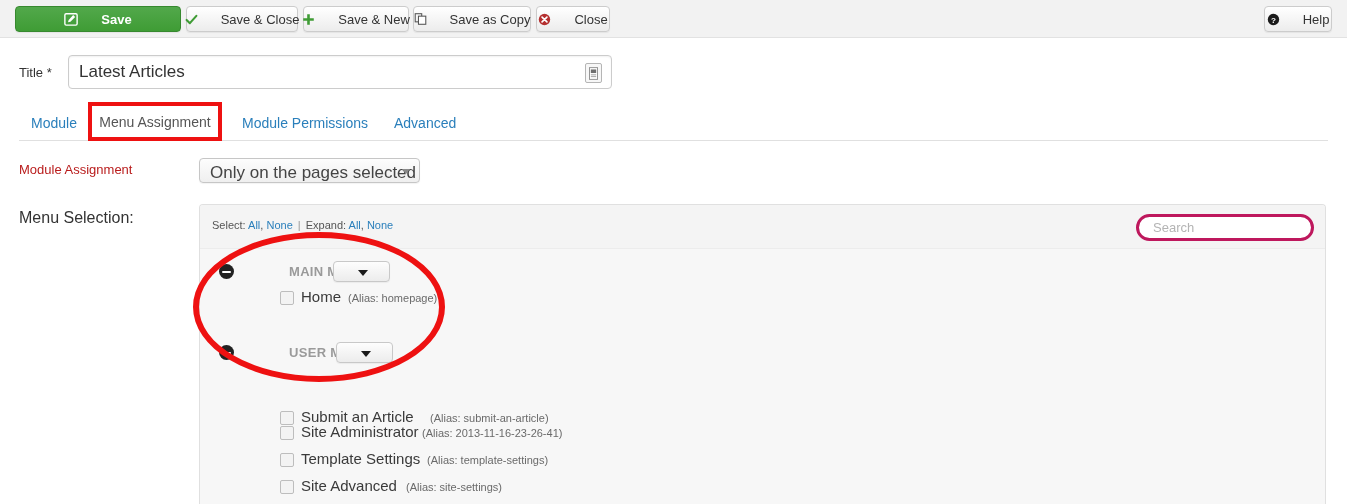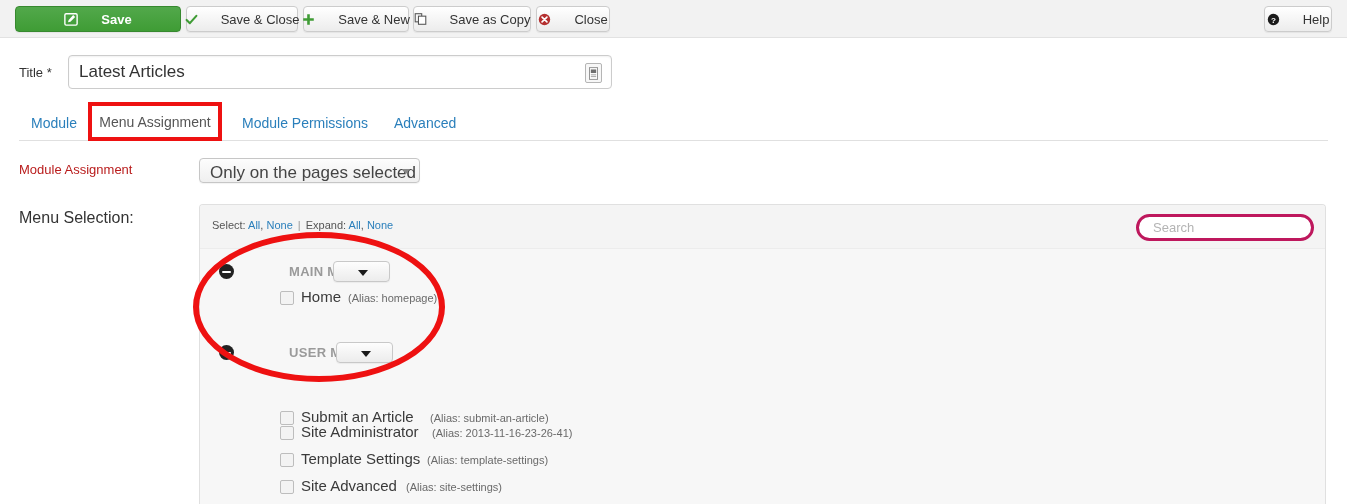--- a/index.html
+++ b/index.html
@@ -423,21 +423,21 @@
         </div>
       </div>
       <div class="tree-item" style="top: 157px; width: 100%; text-align: right;">
         <div class="cb"></div>
         <span class="nm">Submit an Article</span>
         <span class="al" style="left: 221px; margin-left: 9px;">(Alias: submit-an-article)</span>
       </div>
       <div class="tree-item" style="top: 172px; width: 100%;">
         <div class="cb"></div>
         <span class="nm">Site Administrator</span>
-        <span class="al" style="left: 232px;">(Alias: 2013-11-16-23-26-41)</span>
+        <span class="al" style="left: 222px;">(Alias: 2013-11-16-23-26-41)</span>
       </div>
       <div class="tree-item" style="top: 199px; width: 100%;">
         <div class="cb"></div>
         <span class="nm">Template Settings</span>
         <span class="al" style="left: 227px;">(Alias: template-settings)</span>
       </div>
       <div class="tree-item" style="top: 226px; width: 100%;">
         <div class="cb"></div>
         <span class="nm">Site Advanced</span>
         <span class="al" style="left: 206px;">(Alias: site-settings)</span>

